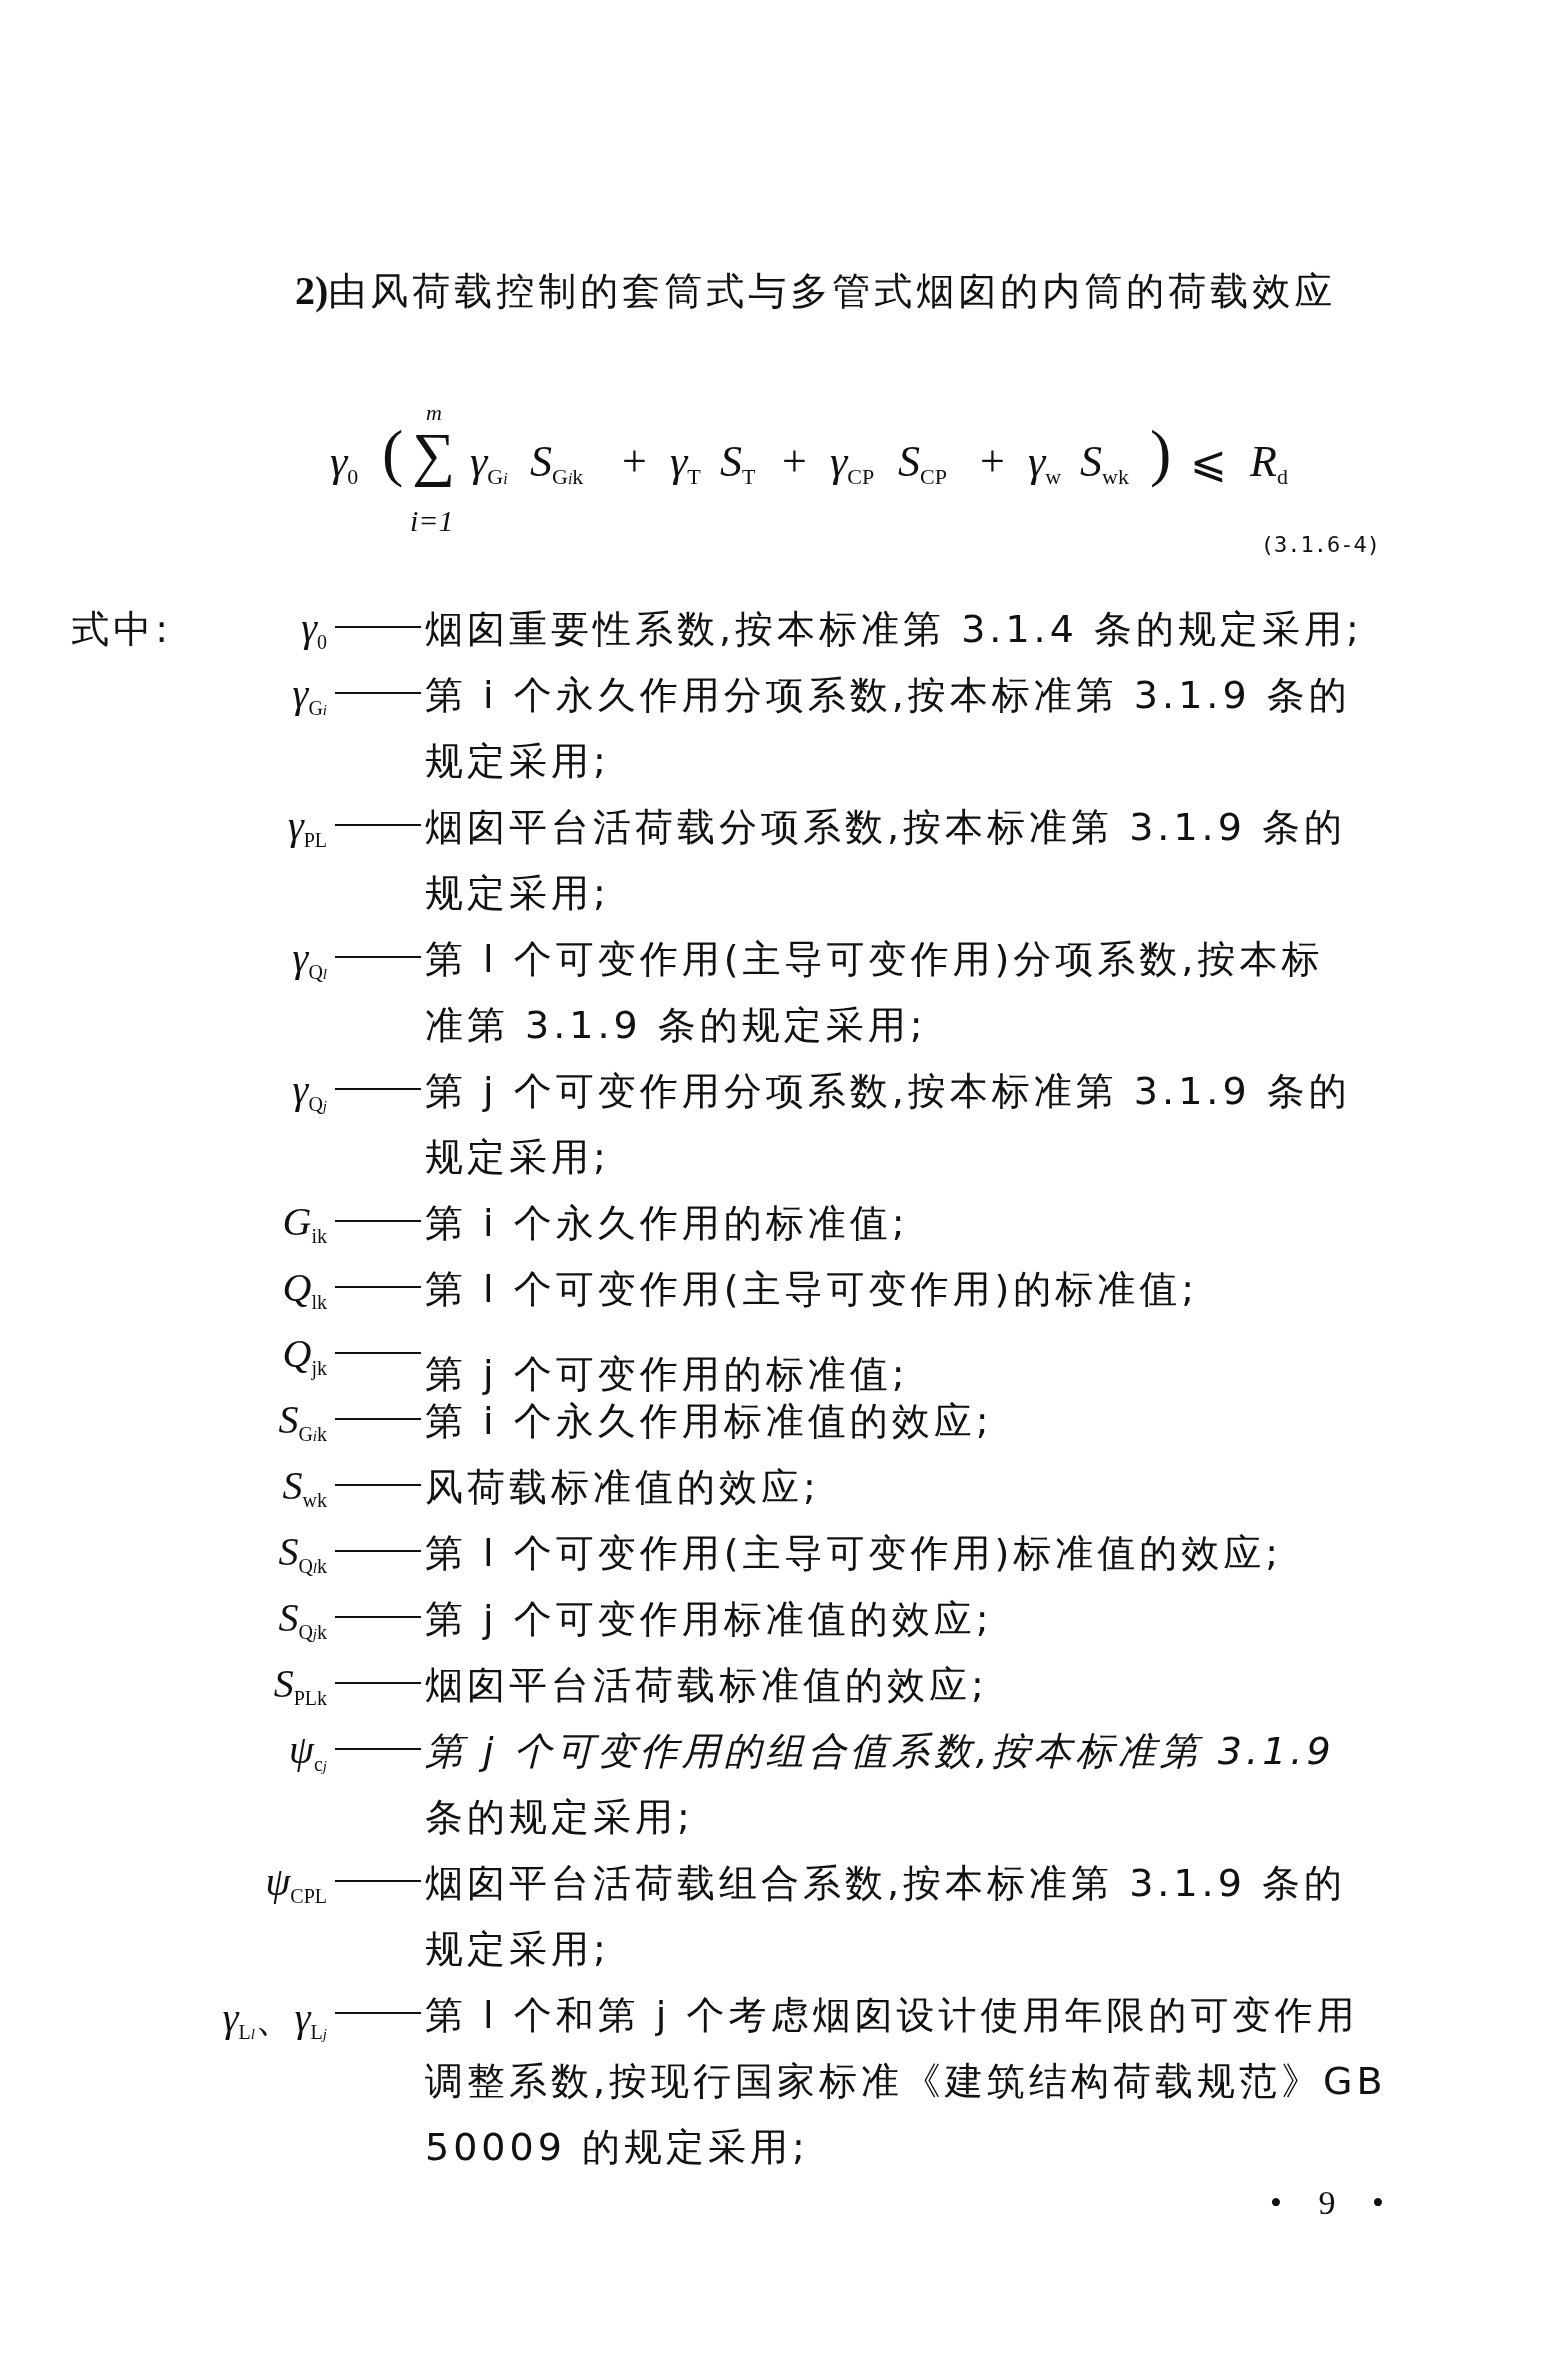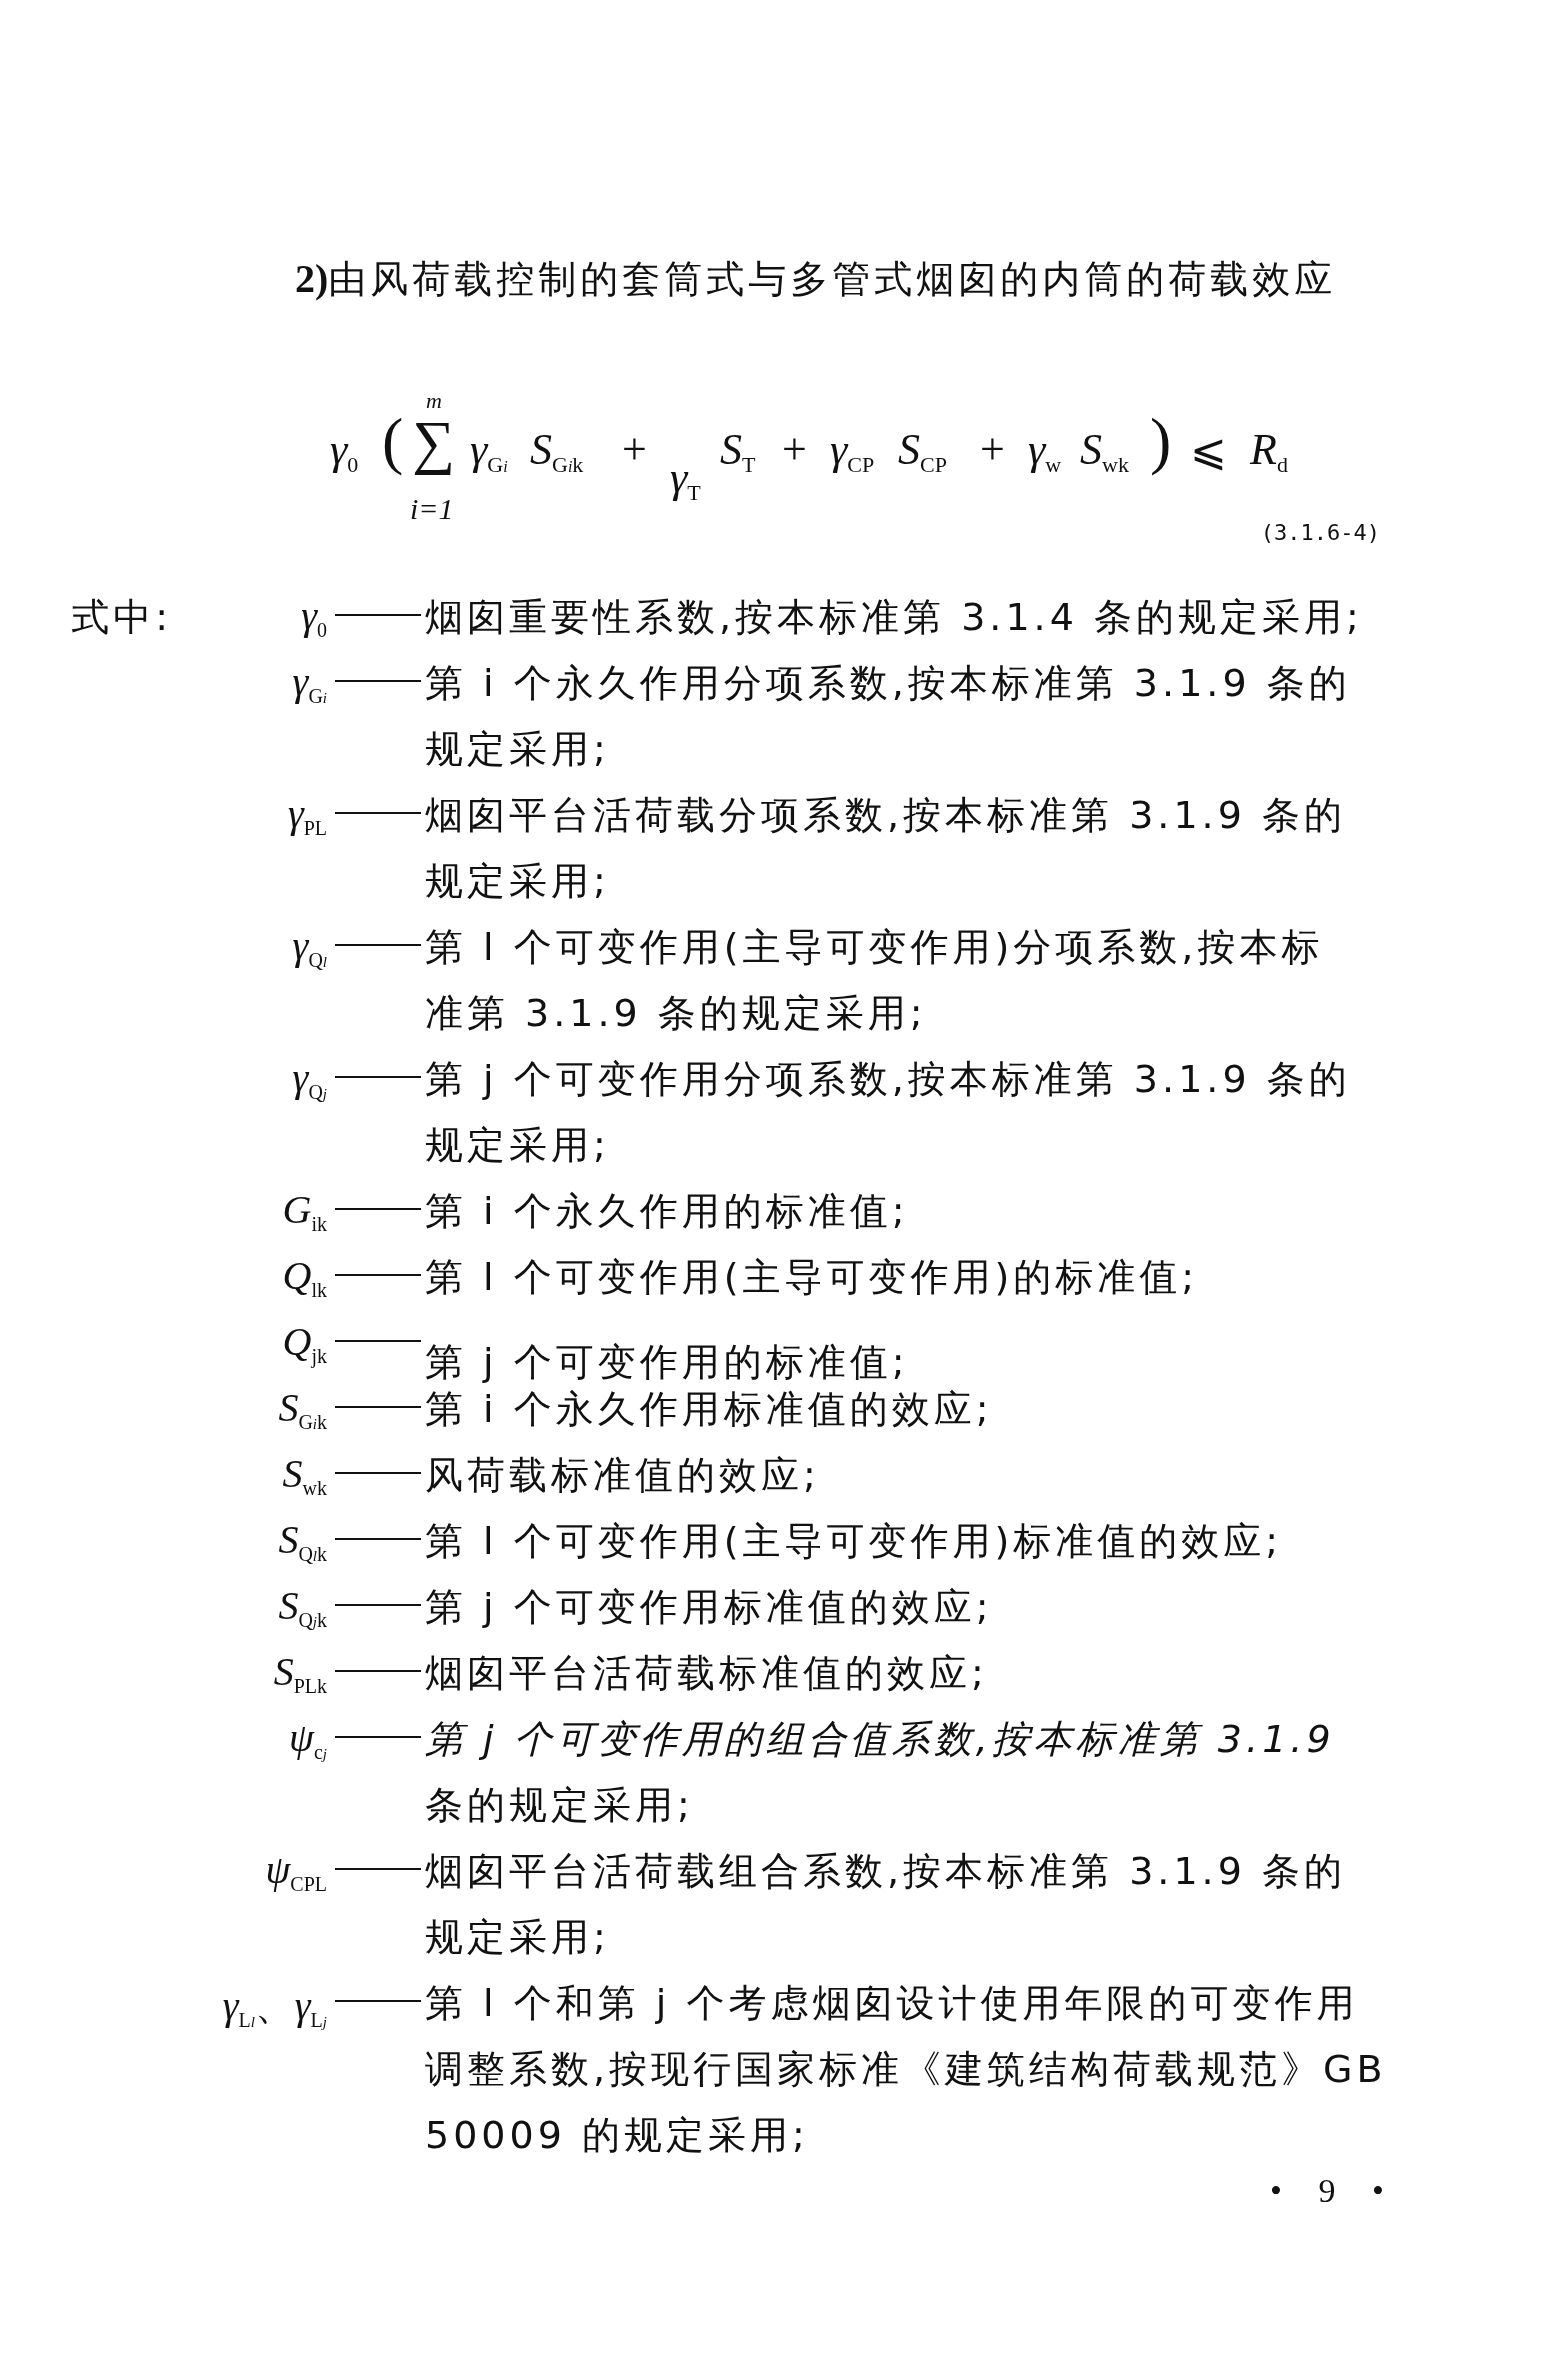--- a/index.html
+++ b/index.html
@@ -1,18 +1,18 @@
 <!DOCTYPE html>
 <html><head>
 <meta charset="utf-8">
 <style>
   html, body { margin:0; padding:0; background:#ffffff; }
   body { width:1542px; height:2371px; position:relative; overflow:hidden;
          font-family:"DejaVu Serif", "Liberation Serif", serif; color:#111; }
-  .page { position:absolute; left:0; top:0; width:1542px; height:2264px; }
+  .page { position:absolute; left:0; top:12px; width:1542px; height:2264px; }
   .cjk { font-family:"DejaVu Sans", "Liberation Sans", sans-serif; font-size:38px; letter-spacing:4px; white-space:nowrap; }
   .intro1 { position:absolute; left:295px; top:254px; }
   .intro1 .num { font-family:"Liberation Serif", serif; font-weight:bold; font-size:40px; letter-spacing:0; }
   .intro2 { position:absolute; left:340px; top:320px; }
   .formula { position:absolute; left:330px; top:388px; height:130px; width:1000px;
              font-family:"Liberation Serif", serif; font-size:44px; font-style:italic; white-space:nowrap; }
   .formula .part { position:absolute; top:36px; }
   .formula sub { font-size:22px; font-style:normal; vertical-align:-8px; }
   .formula .sub-i { font-size:16px; font-style:italic; vertical-align:-8px; }
   .formula .up { font-style:normal; }
@@ -41,21 +41,21 @@
 
   <div class="formula">
     <span class="part" style="left:0;"><span>γ</span><sub>0</sub></span>
     <span class="part paren" style="left:52px;">(</span>
     <span class="lim-top">m</span>
     <span class="part sigma" style="left:82px;">∑</span>
     <span class="lim-bot">i=1</span>
     <span class="part" style="left:140px;"><span>γ</span><sub class="up">G</sub><sub class="sub-i">i</sub></span>
     <span class="part" style="left:200px;"><span>S</span><sub class="up">G</sub><sub class="sub-i">i</sub><sub class="up">k</sub></span>
     <span class="part up" style="left:292px;">+</span>
-    <span class="part" style="left:340px;margin-top:28px;"><span>γ</span><sub class="up">T</sub></span>
+    <span class="part" style="left:340px;"><span>γ</span><sub class="up">T</sub></span>
     <span class="part" style="left:390px;"><span>S</span><sub class="up">T</sub></span>
     <span class="part up" style="left:452px;">+</span>
     <span class="part" style="left:500px;"><span>γ</span><sub class="up">CP</sub></span>
     <span class="part" style="left:568px;"><span>S</span><sub class="up">CP</sub></span>
     <span class="part up" style="left:650px;">+</span>
     <span class="part" style="left:698px;"><span>γ</span><sub class="up">w</sub></span>
     <span class="part" style="left:750px;"><span>S</span><sub class="up">wk</sub></span>
     <span class="part paren" style="left:820px;">)</span>
     <span class="part up" style="left:860px;">⩽</span>
     <span class="part" style="left:920px;"><span>R</span><sub class="up">d</sub></span>

